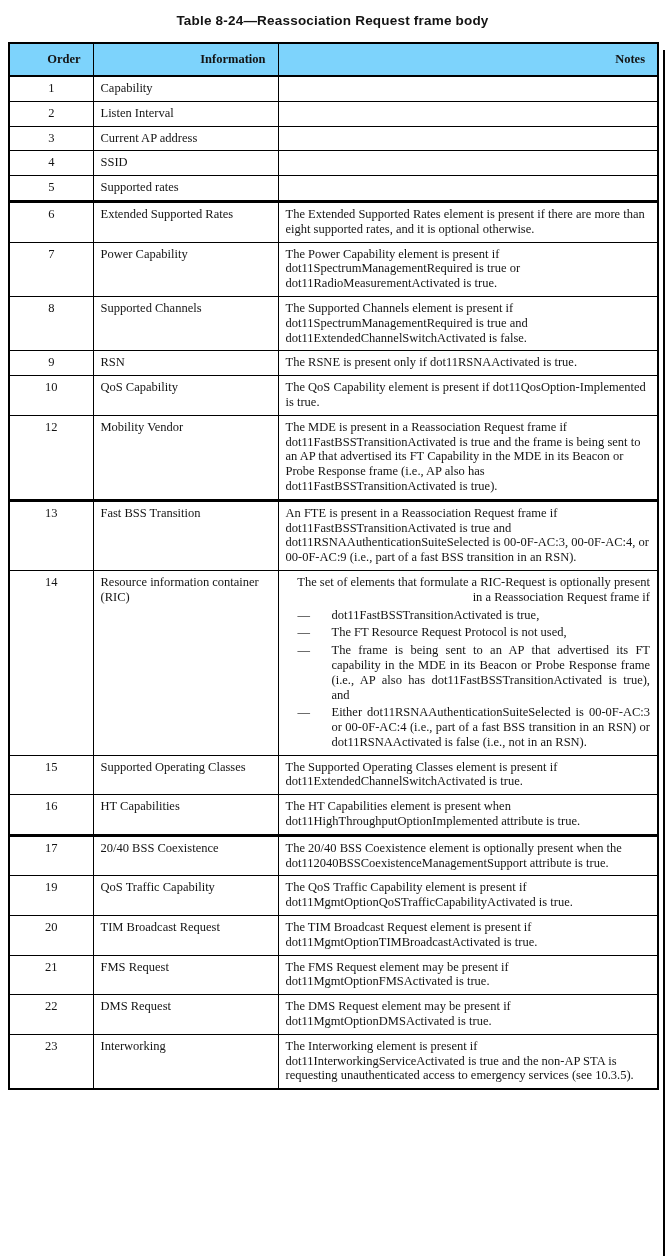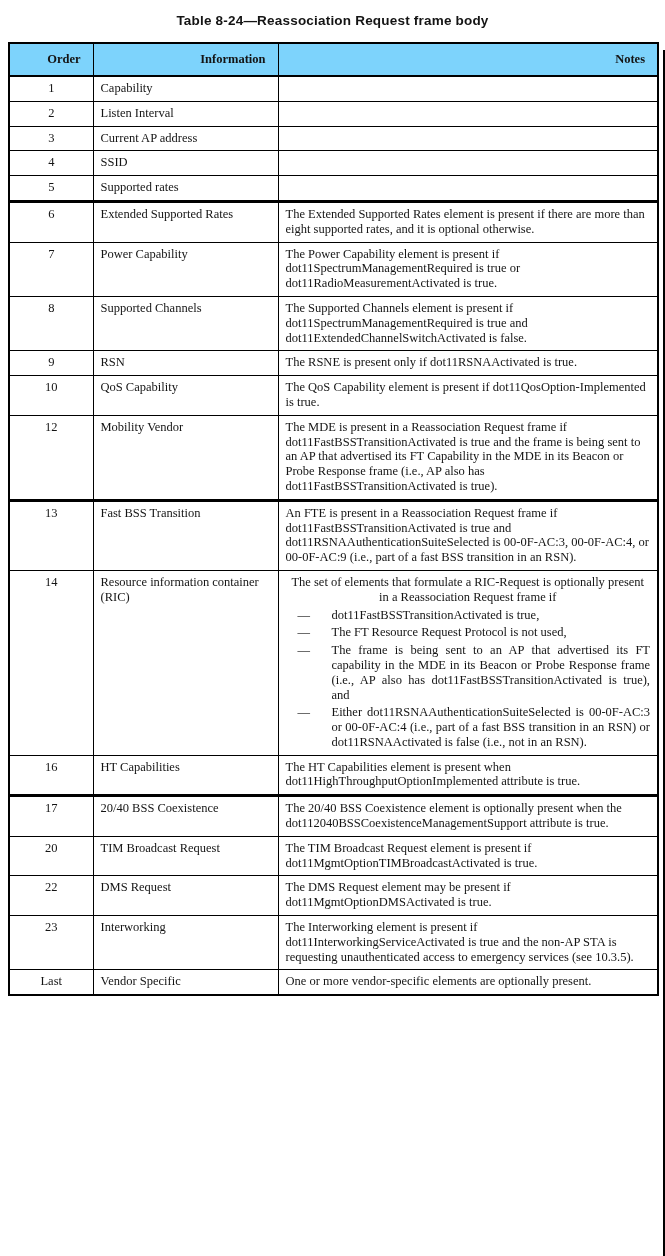--- a/index.html
+++ b/index.html
@@ -52,21 +52,21 @@
   td.notes { border-right: 2px solid #000; }
   tr.seg-end td { border-bottom: 3px solid #000; }
   .bullet {
     display: flex;
     margin-top: 3px;
     padding-left: 12px;
     text-align: justify;
   }
   .bullet .dash { flex: none; width: 34px; }
   .bullet .btext { flex: 1; }
-  .intro { text-align: center; }
+  .intro { text-align: right; }
   .edge-line {
     position: absolute;
     top: 50px;
     bottom: 0;
     right: 0;
     width: 2px;
     background: #000;
   }
 </style>
 </head>
@@ -164,46 +164,56 @@
           <div class="bullet">
             <span class="dash">—</span>
             <span class="btext">The frame is being sent to an AP that advertised its FT capability in the MDE in its Beacon or Probe Response frame (i.e., AP also has dot11FastBSSTransitionActivated is true), and</span>
           </div>
           <div class="bullet">
             <span class="dash">—</span>
             <span class="btext">Either dot11RSNAAuthenticationSuiteSelected is 00-0F-AC:3 or 00-0F-AC:4 (i.e., part of a fast BSS transition in an RSN) or dot11RSNAActivated is false (i.e., not in an RSN).</span>
           </div>
         </td>
       </tr>
+      <tr>
+        <td class="order">15</td>
+        <td class="info">Supported Operating Classes</td>
+        <td class="notes">The Supported Operating Classes element is present if dot11ExtendedChannelSwitchActivated is true.</td>
+      </tr>
       <tr class="seg-end">
         <td class="order">16</td>
         <td class="info">HT Capabilities</td>
         <td class="notes">The HT Capabilities element is present when dot11HighThroughputOptionImplemented attribute is true.</td>
       </tr>
       <tr>
         <td class="order">17</td>
         <td class="info">20/40 BSS Coexistence</td>
         <td class="notes">The 20/40 BSS Coexistence element is optionally present when the dot112040BSSCoexistenceManagementSupport attribute is true.</td>
       </tr>
       <tr>
+        <td class="order">19</td>
+        <td class="info">QoS Traffic Capability</td>
+        <td class="notes">The QoS Traffic Capability element is present if dot11MgmtOptionQoSTrafficCapabilityActivated is true.</td>
+      </tr>
+      <tr>
         <td class="order">20</td>
         <td class="info">TIM Broadcast Request</td>
         <td class="notes">The TIM Broadcast Request element is present if dot11MgmtOptionTIMBroadcastActivated is true.</td>
       </tr>
       <tr>
+        <td class="order">21</td>
+        <td class="info">FMS Request</td>
+        <td class="notes">The FMS Request element may be present if dot11MgmtOptionFMSActivated is true.</td>
+      </tr>
+      <tr>
         <td class="order">22</td>
         <td class="info">DMS Request</td>
         <td class="notes">The DMS Request element may be present if dot11MgmtOptionDMSActivated is true.</td>
       </tr>
       <tr>
         <td class="order">23</td>
         <td class="info">Interworking</td>
         <td class="notes">The Interworking element is present if dot11InterworkingServiceActivated is true and the non-AP STA is requesting unauthenticated access to emergency services (see 10.3.5).</td>
       </tr>
-      <tr>
-        <td class="order">Last</td>
-        <td class="info">Vendor Specific</td>
-        <td class="notes">One or more vendor-specific elements are optionally present.</td>
-      </tr>
     </tbody>
 </table>
 
 <div class="edge-line"></div>
 
 </body></html>

